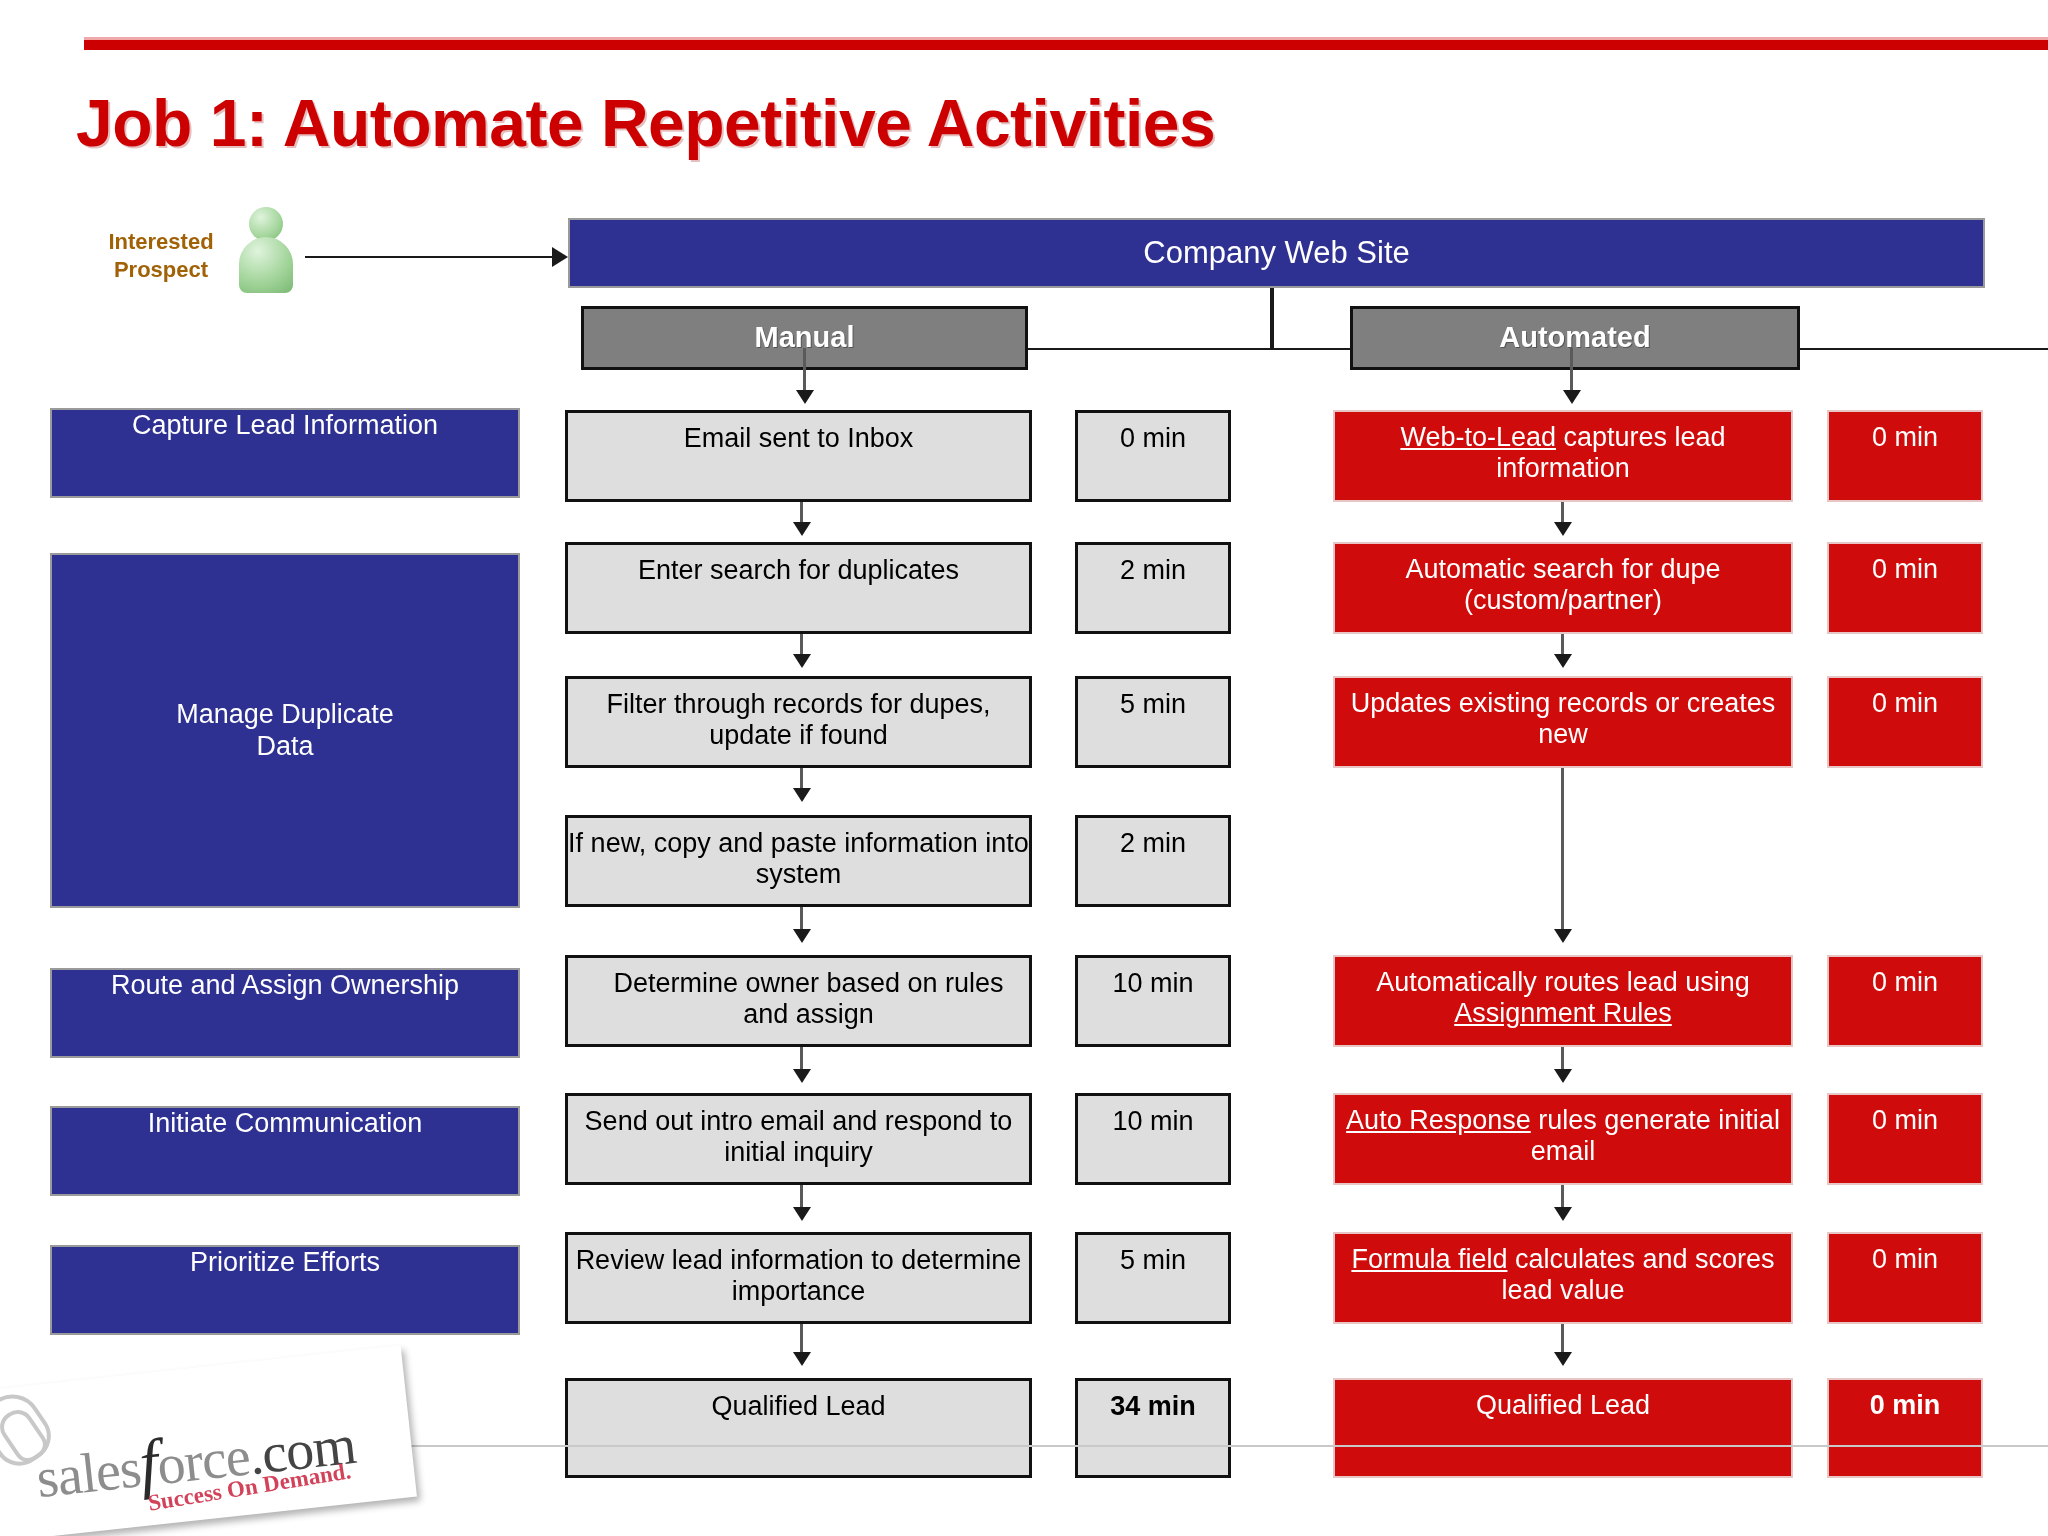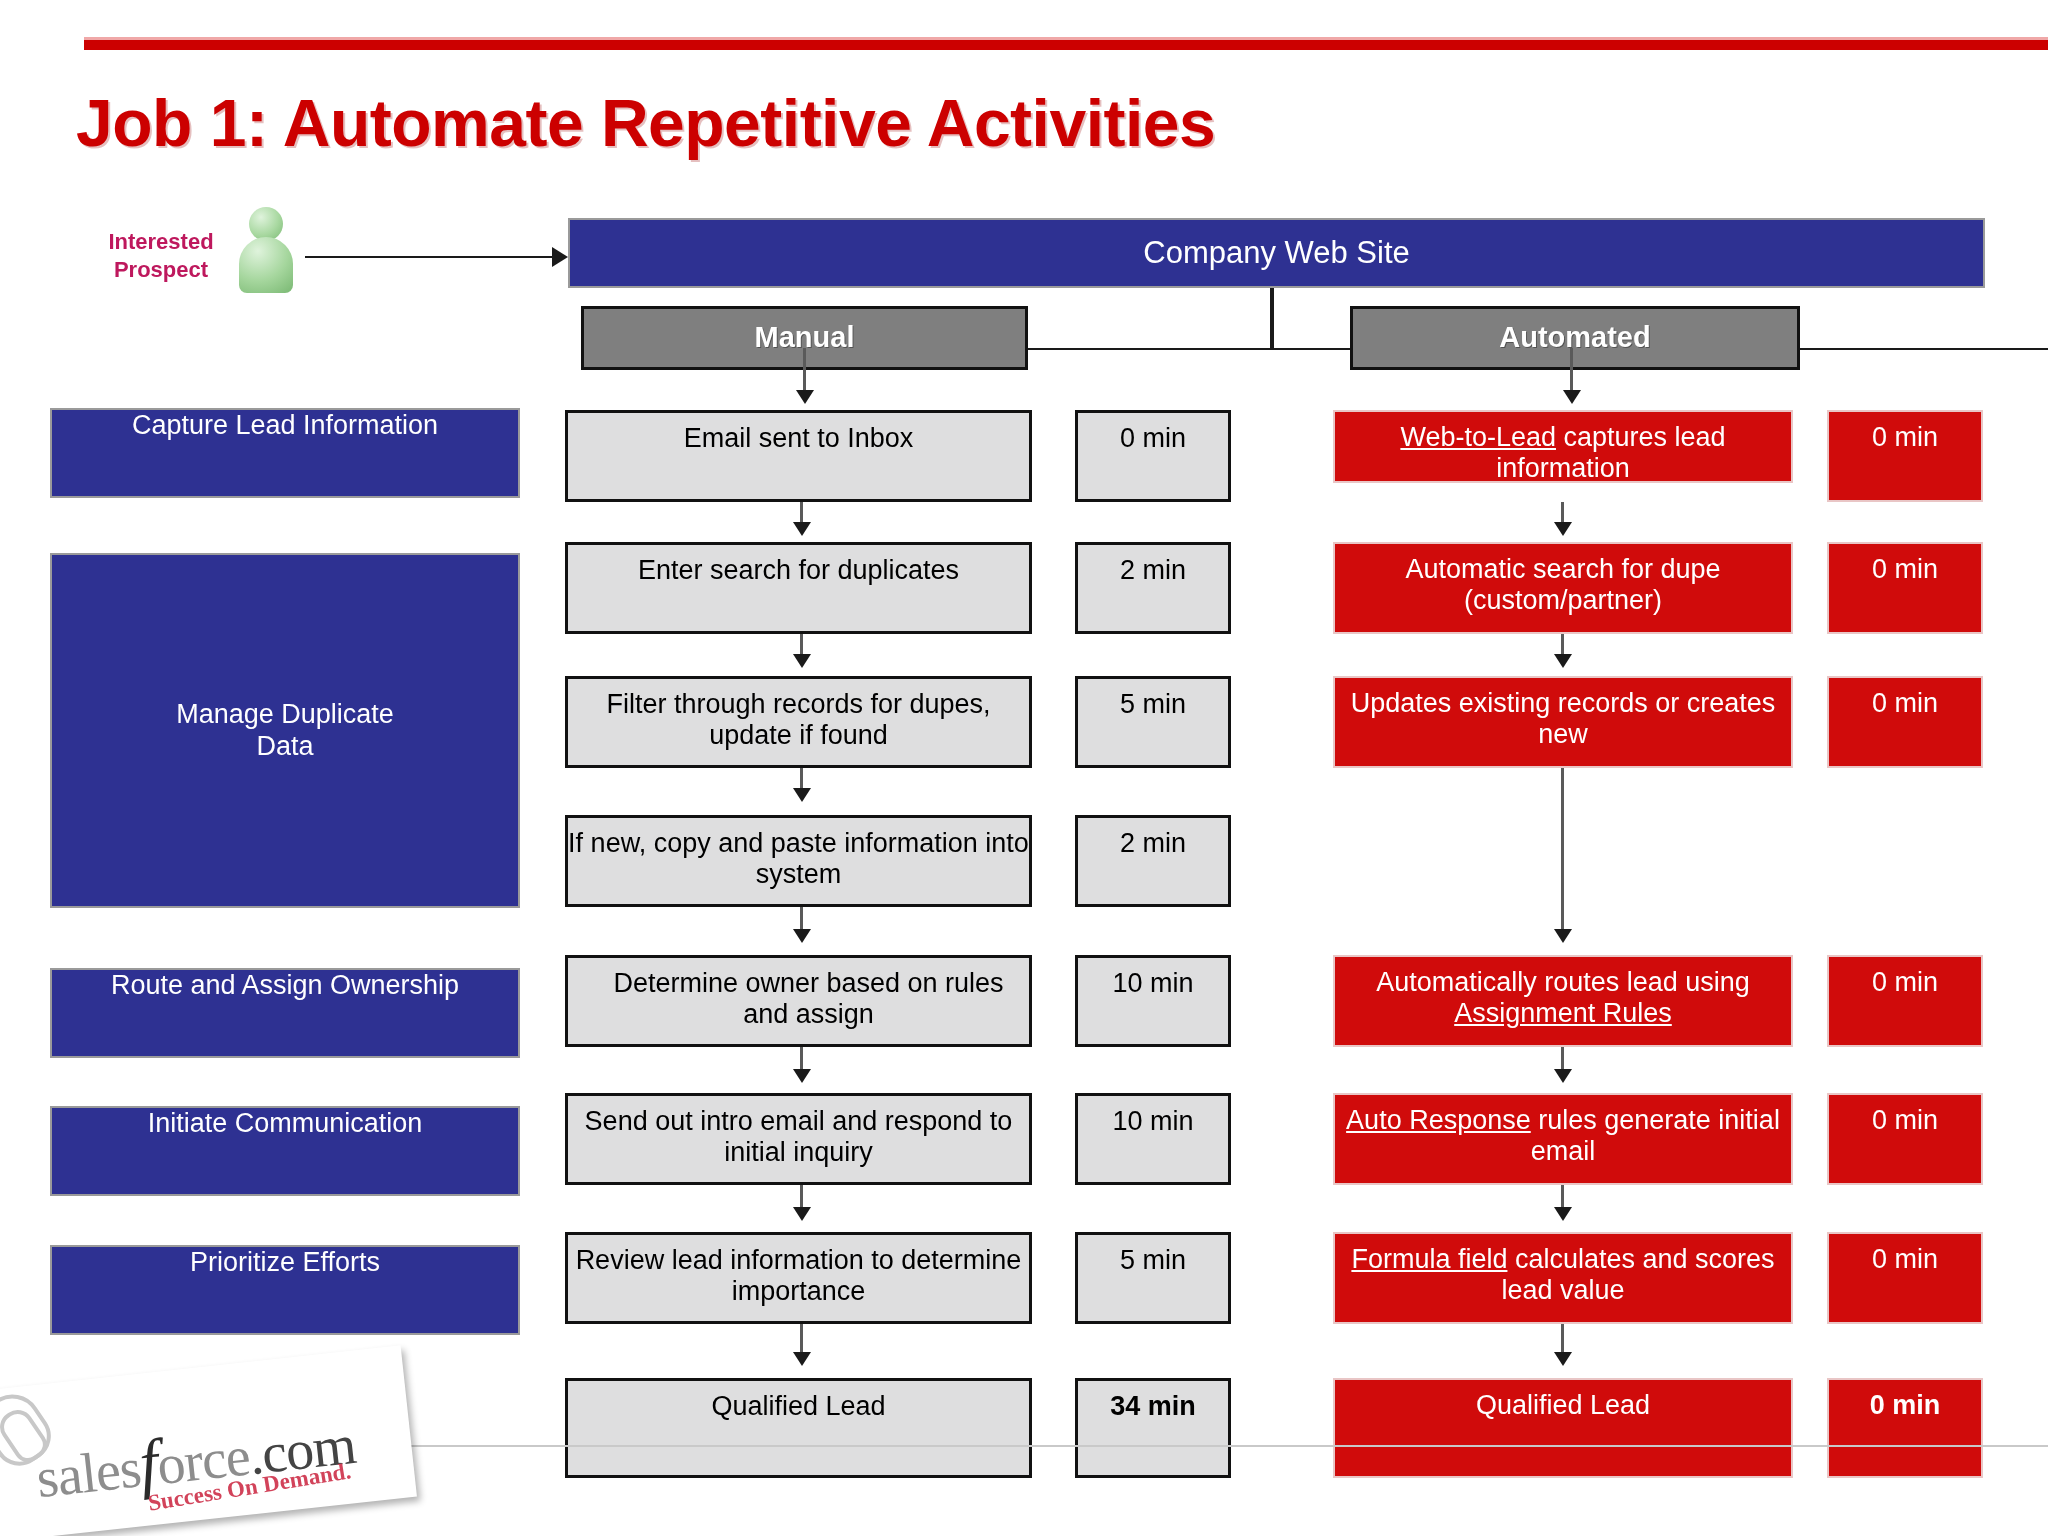--- a/index.html
+++ b/index.html
@@ -25,21 +25,21 @@
     font-size: 66px; font-weight: bold; color: #cc0000;
     letter-spacing: -0.5px;
     white-space: nowrap;
     text-shadow: 2px 2px 0 rgba(150,0,0,.25);
   }
 
   
   .actor-label {
     position: absolute; left: 96px; top: 228px;
     width: 130px; text-align: center;
-    font-size: 22px; font-weight: bold; color:#be185d; line-height: 1.25;
+    font-size: 22px; font-weight: bold; color:#a16207; line-height: 1.25;
   }
   .actor-icon {
     position: absolute; left: 237px; top: 207px;
     width: 58px; height: 86px;
   }
   .actor-icon .head {
     position:absolute; left:12px; top:0; width:34px; height:34px;
     border-radius:50%;
     background: radial-gradient(circle at 35% 30%, #dff3dc 0%, #a8d8a0 55%, #79b872 100%);
   }
@@ -275,21 +275,21 @@
   <div class="vline" style="left:800px; top:1324px; height:36px;"></div>
   <div class="arrow-dn" style="left:793px; top:1352px;"></div>
 
   <div class="box step" style="left:565px; top:1378px; width:467px; height:100px;">
     <span>Qualified Lead</span>
   </div>
   <div class="box time bold" style="left:1075px; top:1378px; width:156px; height:100px;">
     <span class="bold">34 min</span>
   </div>
 
-  <div class="box red" style="left:1333px; top:410px; width:460px; height:73px;">
+  <div class="box red" style="left:1333px; top:410px; width:460px; height:92px;">
     <span>
       <u>Web-to-Lead</u> captures lead information
     </span>
   </div>
   <div class="box redtime" style="left:1827px; top:410px; width:156px; height:92px;">
     <span>0 min</span>
   </div>
   <div class="vline" style="left:1561px; top:502px; height:28px;"></div>
   <div class="arrow-dn" style="left:1554px; top:522px;"></div>
 

